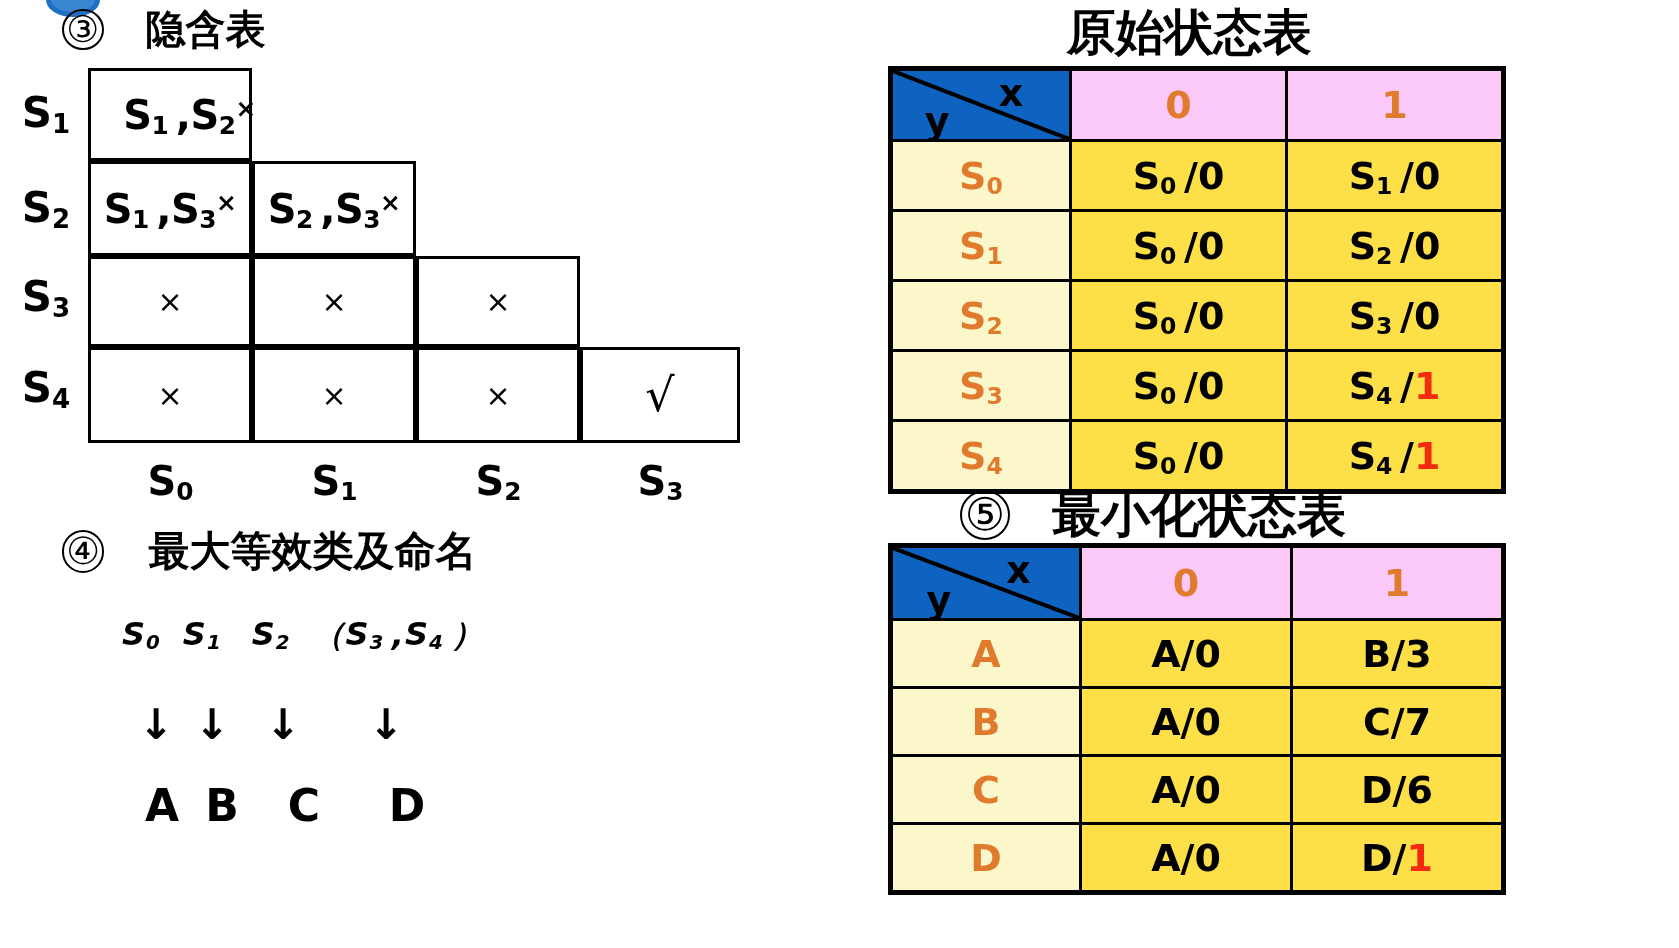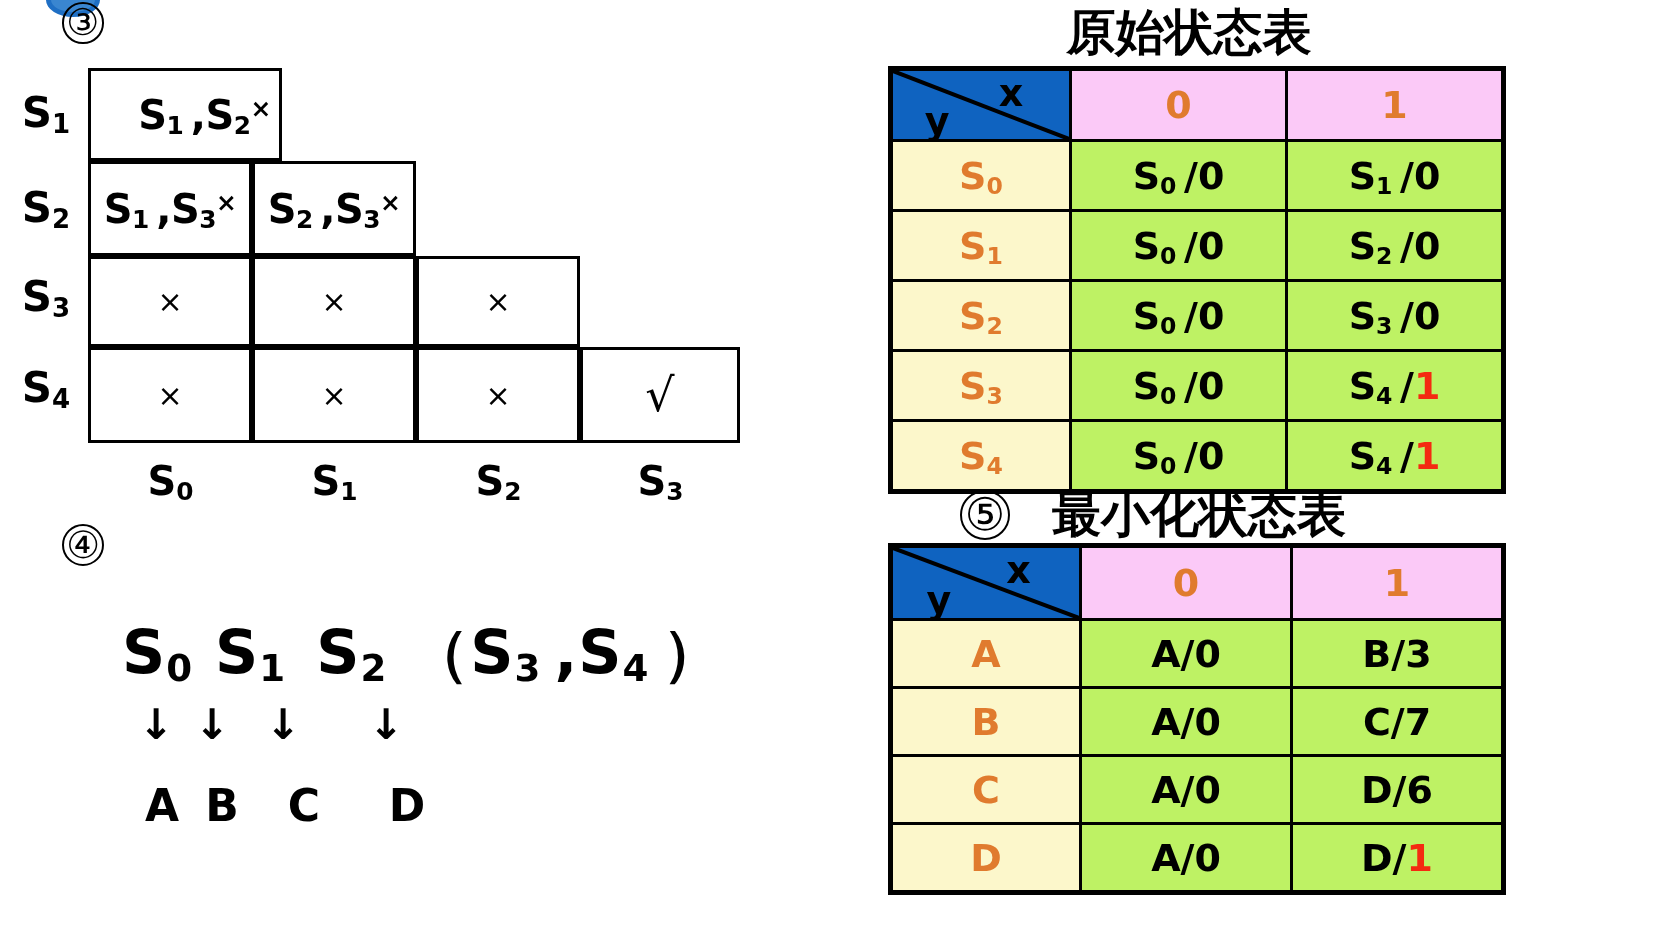--- a/index.html
+++ b/index.html
@@ -97,22 +97,23 @@
     text-align: center;
     width: 165px;
   }
 
   
   #eq-head { left: 62px; top: 524px; font-size: 41px; }
   #eq-head .circle-num { margin-right: 44px; }
 
   #eq-classes {
     left: 122px; top: 613px;
-    font-size: 60px; font-weight: bold;
+    font-size: 32px; font-weight: bold;
     letter-spacing: 1px;
+    font-style: italic;
   }
   #eq-classes .gap-s { display: inline-block; width: 22px; }
   #eq-classes .gap-m { display: inline-block; width: 30px; }
 
   #eq-arrows {
     left: 128px; top: 700px;
     font-size: 42px; font-weight: bold;
   }
   #eq-arrows span { display: inline-block; text-align: center; }
 
@@ -172,46 +173,47 @@
     color: #e07b2e;
     font-size: 40px;
     font-weight: bold;
   }
   td.rowhead {
     background: #fcf7cb;
     color: #e07b2e;
     font-size: 40px;
     font-weight: bold;
   }
-  td.cellval { background: #bef264; color: #000; }
+  td.cellval { background: #fde047; color: #000; }
   .out1 { color: #f42a11; }
 </style>
 </head>
 <body>
 
 <div class="abs" id="blue-arc"></div>
 
 <div class="abs section-head" id="imp-head">
   <span class="circle-num">③</span>
+  <span>隐含表</span>
 </div>
 
 <div class="abs imp-rowlabel" style="left:0px; top:88px;">
   S<sub>1</sub>
 </div>
 <div class="abs imp-rowlabel" style="left:0px; top:183px;">
   S<sub>2</sub>
 </div>
 <div class="abs imp-rowlabel" style="left:0px; top:272px;">
   S<sub>3</sub>
 </div>
 <div class="abs imp-rowlabel" style="left:0px; top:363px;">
   S<sub>4</sub>
 </div>
 
-<div class="abs imp-cell" style="left:88px; top:68px; width:194px; height:93px;padding-left:39px;">
+<div class="abs imp-cell" style="left:88px; top:68px; width:164px; height:93px;padding-left:39px;">
   <span class="imp-pair">S<sub>1</sub> ,S<sub>2</sub><sup>×</sup></span>
 </div>
 
 <div class="abs imp-cell" style="left:88px; top:161px; width:164px; height:95px;">
   <span class="imp-pair">S<sub>1</sub> ,S<sub>3</sub><sup>×</sup></span>
 </div>
 <div class="abs imp-cell" style="left:252px; top:161px; width:164px; height:95px;">
   <span class="imp-pair">S<sub>2</sub> ,S<sub>3</sub><sup>×</sup></span>
 </div>
 
@@ -246,20 +248,21 @@
 </div>
 <div class="abs imp-collabel" style="left:416px; top:458px;">
   S<sub>2</sub>
 </div>
 <div class="abs imp-collabel" style="left:578px; top:458px;">
   S<sub>3</sub>
 </div>
 
 <div class="abs section-head" id="eq-head">
   <span class="circle-num">④</span>
+  <span>最大等效类及命名</span>
 </div>
 
 <div class="abs nowrap" id="eq-classes">
   <span>S<sub>0</sub></span><span class="gap-s"></span><span>S<sub>1</sub></span><span class="gap-m"></span><span>S<sub>2</sub></span><span class="gap-s"></span><span>（S<sub>3</sub> ,S<sub>4</sub> ）</span>
 </div>
 
 <div class="abs nowrap" id="eq-arrows">
   <span style="width:56px;">↓</span><span style="width:56px;">↓</span><span style="width:86px;">↓</span><span style="width:120px;">↓</span>
 </div>
 

